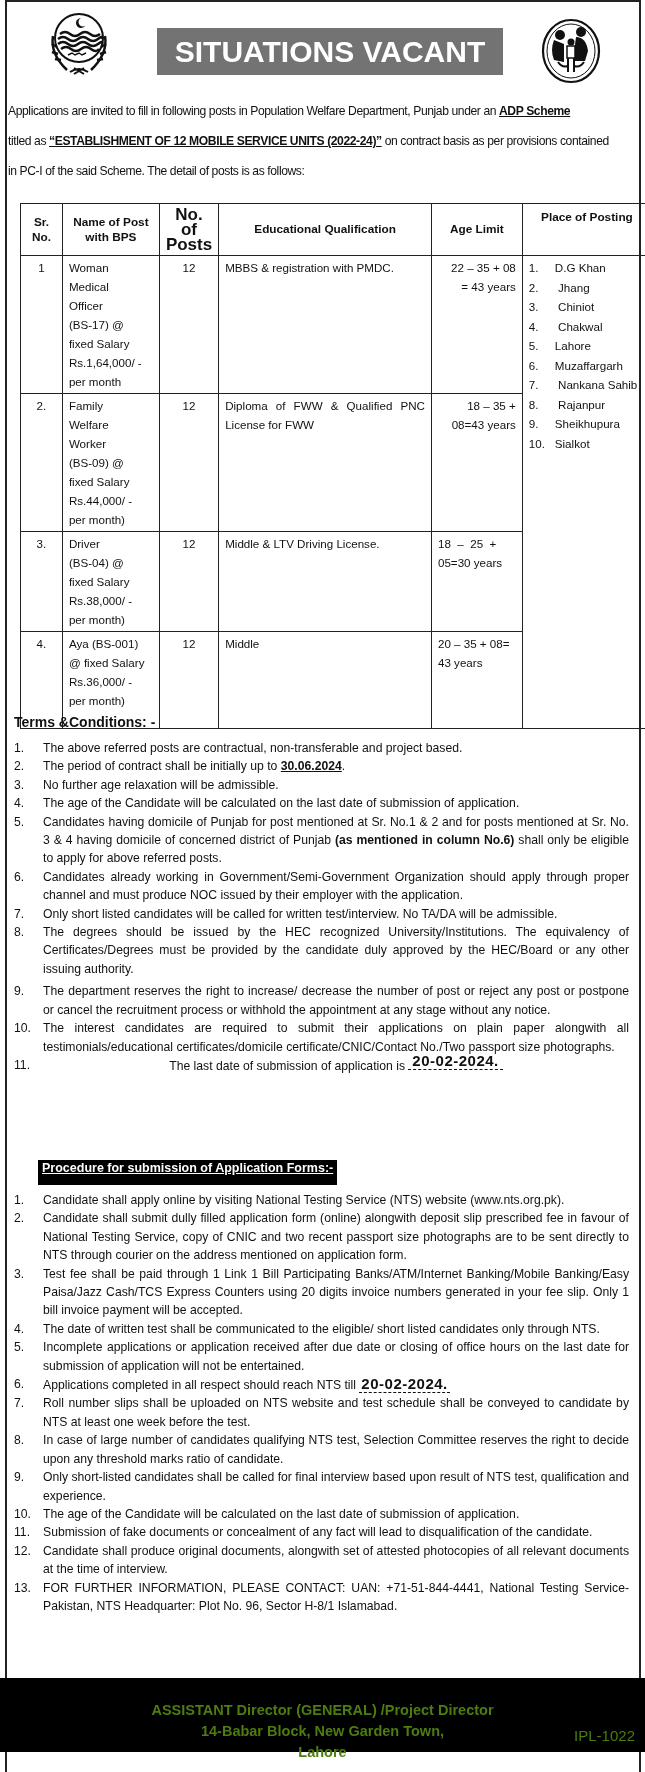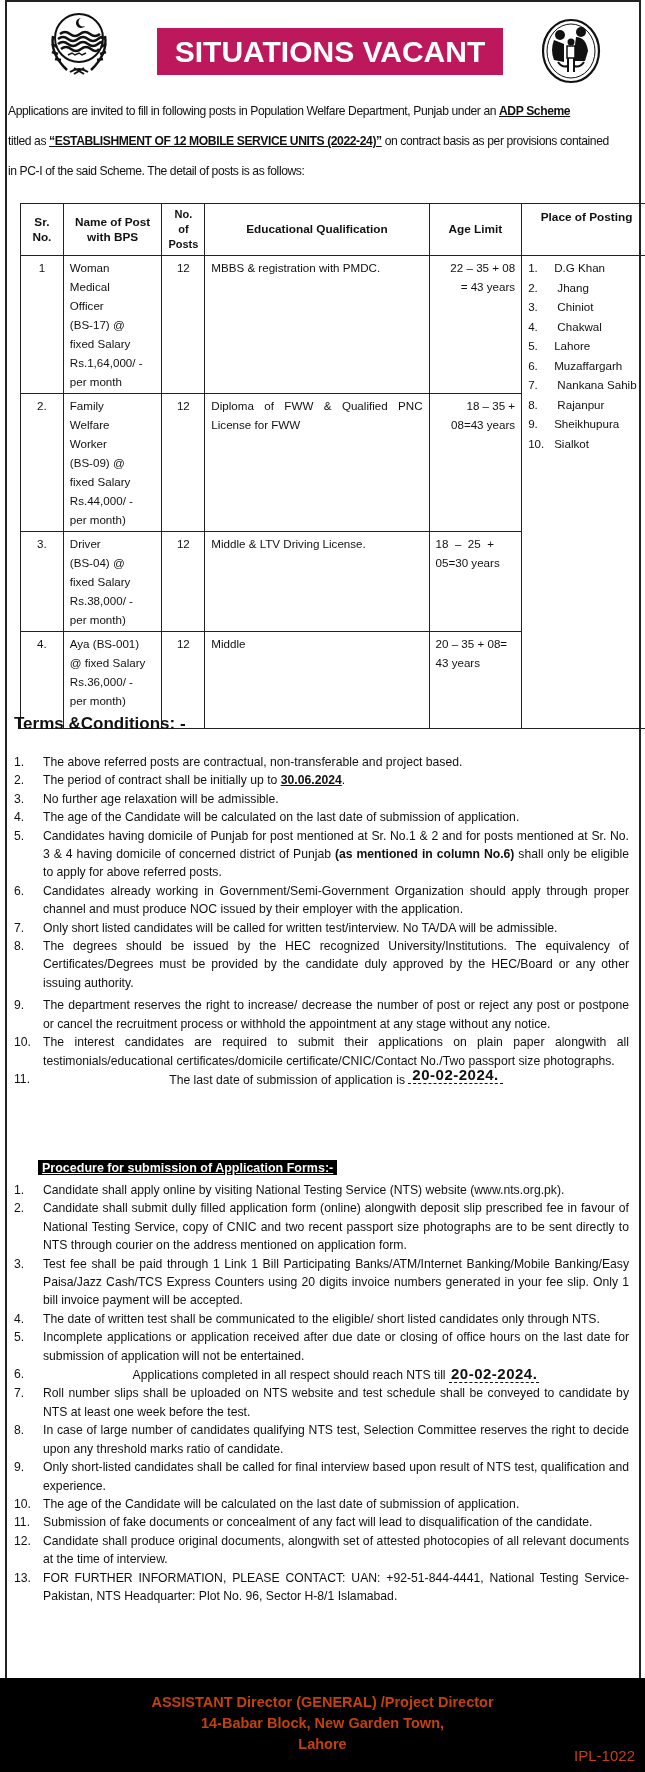--- a/index.html
+++ b/index.html
@@ -7,21 +7,21 @@
   body { font-family: "Liberation Sans", sans-serif; color: #111; position: relative; }
   .page {
     position: absolute; left: 5px; top: 0; width: 636px; height: 1772px;
     border-left: 2px solid #222; border-right: 2px solid #222; border-top: 2px solid #222;
   }
   .logo { position: absolute; }
   .logo-left { left: 48px; top: 8px; width: 62px; height: 74px; }
   .logo-right { left: 540px; top: 18px; width: 62px; height: 66px; }
   .banner {
     position: absolute; left: 157px; top: 28px; width: 346px; height: 47px;
-    background: #be185d; color: #fff; font-weight: bold; font-size: 30px;
+    background: #737373; color: #fff; font-weight: bold; font-size: 30px;
     display: flex; align-items: center; justify-content: center; letter-spacing: 0px;
     font-family: "Liberation Sans", sans-serif;
   }
   .intro {
     position: absolute; left: 8px; top: 96px; width: 626px;
     font-size: 13.2px; line-height: 30px; letter-spacing: -0.45px;
     font-family: "Liberation Sans Narrow", "Liberation Sans", sans-serif;
     transform: scaleX(0.92); transform-origin: left top; width: 680px;
   }
   .intro .line { display: block; white-space: nowrap; }
@@ -36,36 +36,36 @@
   td.sr { text-align: center; }
   td.num { text-align: center; }
   td.age { vertical-align: middle; text-align: right; }
   td.age.top { vertical-align: top; text-align: left; }
   td.place { vertical-align: middle; padding-left: 14px; }
   .place-list { list-style: none; }
   .place-list li { line-height: 19.5px; white-space: nowrap; }
   .place-list .n { display: inline-block; width: 26px; }
   .post-line { display: block; }
   .terms { position: absolute; left: 14px; top: 714px; width: 615px; }
-  .sec-title { font-size: 17px; font-weight: bold; margin-bottom: 19px; }
+  .sec-title { font-size: 14px; font-weight: bold; margin-bottom: 9px; }
   ol.items { list-style: none; font-size: 12.2px; line-height: 18.4px; }
   ol.items li { display: flex; text-align: justify; }
   ol.items li .n { flex: 0 0 29px; }
   ol.items li .t { flex: 1; text-align: justify; }
   .b { font-weight: bold; }
   .ul { text-decoration: underline; font-weight: bold; }
   .hand { font-size: 15px; font-weight: bold; letter-spacing: 0.5px; }
   .proc { position: absolute; left: 14px; top: 1158px; width: 615px; }
   .proc-title {
     display: inline-block; background: #000; color: #fff; font-weight: bold; font-size: 12.5px;
-    padding: 1px 4px 0 4px; margin-left: 24px; margin-bottom: 6px; text-decoration: underline;
+    padding: 1px 4px 10px 4px; margin-left: 24px; margin-bottom: 6px; text-decoration: underline;
   }
   .footer {
-    position: absolute; left: 0; top: 1678px; width: 645px; height: 94px; background: #000; color: #c2410c;
-    text-align: center; font-weight: bold; font-size: 14.5px; line-height: 21px; padding-top: 14px;
+    position: absolute; left: 0; top: 1678px; width: 645px; height: 74px; background: #000; color: #4d7c0f;
+    text-align: center; font-weight: bold; font-size: 14.5px; line-height: 21px; padding-top: 22px;
   }
   .footer .ref { position: absolute; right: 10px; bottom: 6px; font-size: 15px; font-weight: normal; }
 </style>
 </head>
 <body>
 
 <div class="page"></div>
 
 <div class="logo logo-left">
   <svg width="62" height="74" viewBox="0 0 62 74">
@@ -113,21 +113,21 @@
       <col style="width:99px">
       <col style="width:40px">
       <col style="width:227px">
       <col style="width:93px">
       <col style="width:130px">
   </colgroup>
   <thead>
     <tr style="height:52px">
       <th>Sr. No.</th>
       <th>Name of Post with BPS</th>
-      <th style="font-size:11px">No. of Posts</th>
+      <th style="font-size:17px">No. of Posts</th>
       <th>Educational Qualification</th>
       <th>Age Limit</th>
       <th class="place">Place of Posting</th>
     </tr>
   </thead>
   <tbody>
     <tr style="height:125px">
       <td class="sr">1</td>
       <td>
         <span class="post-line">Woman</span>
@@ -279,21 +279,21 @@
     <li>
         <span class="n">4.</span>
         <span class="t">The date of written test shall be communicated to the eligible/ short listed candidates only through NTS.</span>
       </li>
     <li>
         <span class="n">5.</span>
         <span class="t"> Incomplete applications or application received after due date or closing of office hours on the last date for submission of application will not be entertained.</span>
       </li>
     <li>
         <span class="n">6.</span>
-        <span class="t" style="text-align:center"><span>Applications completed in all respect should reach NTS till </span><span class="hand" style="border-bottom:1px dashed #111;padding:0 2px">20-02-2024.</span></span>
+        <span class="t" style="text-align:left"><span>Applications completed in all respect should reach NTS till </span><span class="hand" style="border-bottom:1px dashed #111;padding:0 2px">20-02-2024.</span></span>
       </li>
     <li>
         <span class="n">7.</span>
         <span class="t">Roll number slips shall be uploaded on NTS website and test schedule shall be conveyed to candidate by NTS at least one week before the test.</span>
       </li>
     <li>
         <span class="n">8.</span>
         <span class="t">In case of large number of candidates qualifying NTS test, Selection Committee reserves the right to decide upon any threshold marks ratio of candidate.</span>
       </li>
     <li>
@@ -307,21 +307,21 @@
     <li>
         <span class="n">11.</span>
         <span class="t">Submission of fake documents or concealment of any fact will lead to disqualification of the candidate.</span>
       </li>
     <li>
         <span class="n">12.</span>
         <span class="t">Candidate shall produce original documents, alongwith set of attested photocopies of all relevant documents at the time of interview.</span>
       </li>
     <li>
         <span class="n">13.</span>
-        <span class="t">FOR FURTHER INFORMATION, PLEASE CONTACT: UAN: +92-51-844-4441, National Testing Service-Pakistan, NTS Headquarter: Plot No. 96, Sector H-8/1 Islamabad.</span>
+        <span class="t">FOR FURTHER INFORMATION, PLEASE CONTACT: UAN: +71-51-844-4441, National Testing Service-Pakistan, NTS Headquarter: Plot No. 96, Sector H-8/1 Islamabad.</span>
       </li>
   </ol>
 </div>
 
 <div class="footer">
   <div>ASSISTANT Director (GENERAL) /Project Director</div>
   <div>14-Babar Block, New Garden Town,</div>
   <div>Lahore</div>
   <div class="ref">IPL-1022</div>
 </div>

